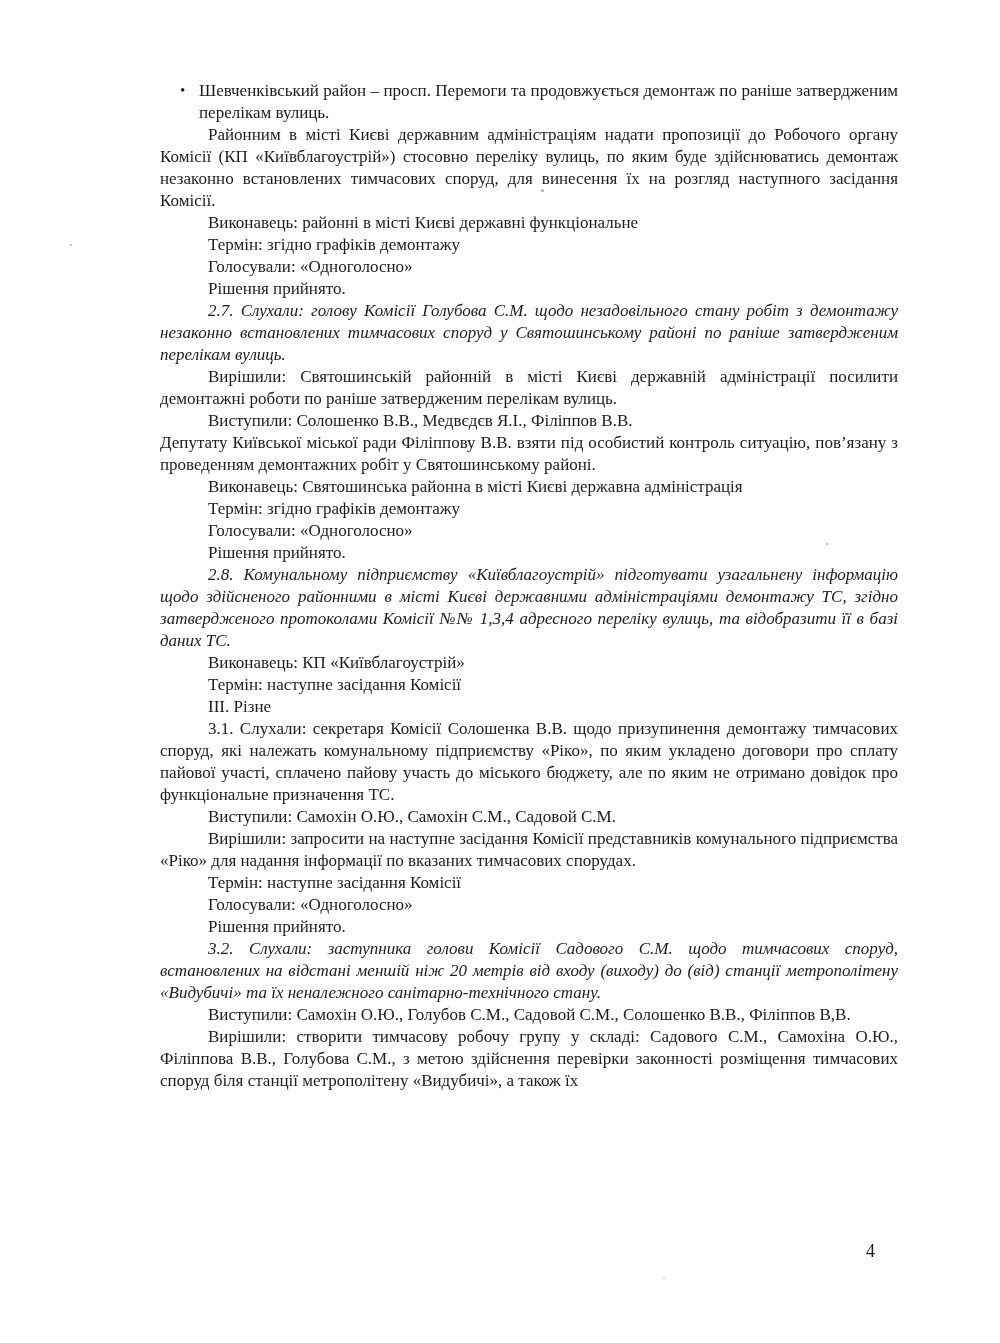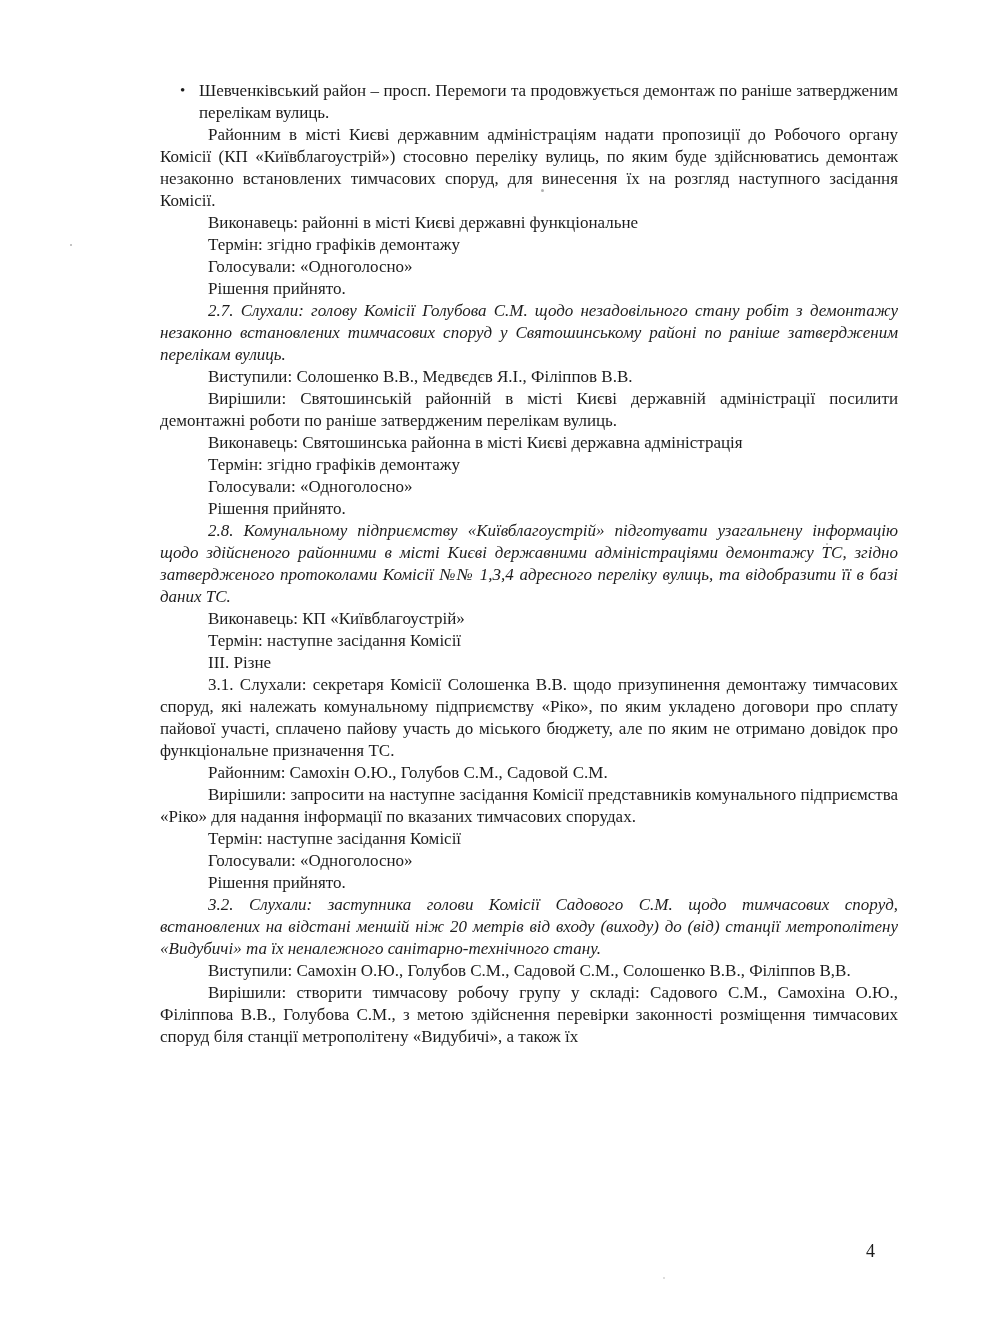--- a/index.html
+++ b/index.html
@@ -65,35 +65,36 @@
       <span>Шевченківський район – просп. Перемоги та продовжується демонтаж по раніше затвердженим перелікам вулиць.</span>
     </div>
 
     <p class="para">Районним в місті Києві державним адміністраціям надати пропозиції до Робочого органу Комісії (КП «Київблагоустрій») стосовно переліку вулиць, по яким буде здійснюватись демонтаж незаконно встановлених тимчасових споруд, для винесення їх на розгляд наступного засідання Комісії.</p>
     <p class="para">Виконавець: районні в місті Києві державні функціональне</p>
     <p class="para">Термін: згідно графіків демонтажу</p>
     <p class="para">Голосували: «Одноголосно»</p>
     <p class="para">Рішення прийнято.</p>
 
     <p class="para sect">2.7. Слухали: голову Комісії Голубова С.М. щодо незадовільного стану робіт з демонтажу незаконно встановлених тимчасових споруд у Святошинському районі по раніше затвердженим перелікам вулиць.</p>
+    <p class="para">Вирішили: Святошинській районній в місті Києві державній адміністрації посилити демонтажні роботи по раніше затвердженим перелікам вулиць.</p>
     <p class="para">Виступили: Солошенко В.В., Медвєдєв Я.І., Філіппов В.В.</p>
-    <p class="para">Вирішили: Святошинській районній в місті Києві державній адміністрації посилити демонтажні роботи по раніше затвердженим перелікам вулиць.</p>
+    <p class="flush">Депутату Київської міської ради Філіппову В.В. взяти під особистий контроль ситуацію, пов’язану з проведенням демонтажних робіт у Святошинському районі.</p>
     <p class="para">Виконавець: Святошинська районна в місті Києві державна адміністрація</p>
     <p class="para">Термін: згідно графіків демонтажу</p>
     <p class="para">Голосували: «Одноголосно»</p>
     <p class="para">Рішення прийнято.</p>
 
     <p class="para sect">2.8. Комунальному підприємству «Київблагоустрій» підготувати узагальнену інформацію щодо здійсненого районними в місті Києві державними адміністраціями демонтажу ТС, згідно затвердженого протоколами Комісії №№ 1,3,4 адресного переліку вулиць, та відобразити її в базі даних ТС.</p>
     <p class="para">Виконавець: КП «Київблагоустрій»</p>
     <p class="para">Термін: наступне засідання Комісії</p>
 
     <p class="heading"><span class="num">ІІІ.</span><span> Різне</span></p>
 
     <p class="para">3.1. Слухали: секретаря Комісії Солошенка В.В. щодо призупинення демонтажу тимчасових споруд, які належать комунальному підприємству «Ріко», по яким укладено договори про сплату пайової участі, сплачено пайову участь до міського бюджету, але по яким не отримано довідок про функціональне призначення ТС.</p>
-    <p class="para">Районним: Самохін О.Ю., Голубов С.М., Садовой С.М.</p>
+    <p class="para">Виступили: Самохін О.Ю., Самохін С.М., Садовой С.М.</p>
     <p class="para">Вирішили: запросити на наступне засідання Комісії представників комунального підприємства «Ріко» для надання інформації по вказаних тимчасових спорудах.</p>
     <p class="para">Термін: наступне засідання Комісії</p>
     <p class="para">Голосували: «Одноголосно»</p>
     <p class="para">Рішення прийнято.</p>
 
     <p class="para sect">3.2. Слухали: заступника голови Комісії Садового С.М. щодо тимчасових споруд, встановлених на відстані меншій ніж 20 метрів від входу (виходу) до (від) станції метрополітену «Видубичі» та їх неналежного санітарно-технічного стану.</p>
     <p class="para">Виступили: Самохін О.Ю., Голубов С.М., Садовой С.М., Солошенко В.В., Філіппов В,В.</p>
     <p class="para">Вирішили: створити тимчасову робочу групу у складі: Садового С.М., Самохіна О.Ю., Філіппова В.В., Голубова С.М., з метою здійснення перевірки законності розміщення тимчасових споруд біля станції метрополітену «Видубичі», а також їх</p>
 
   </div>

